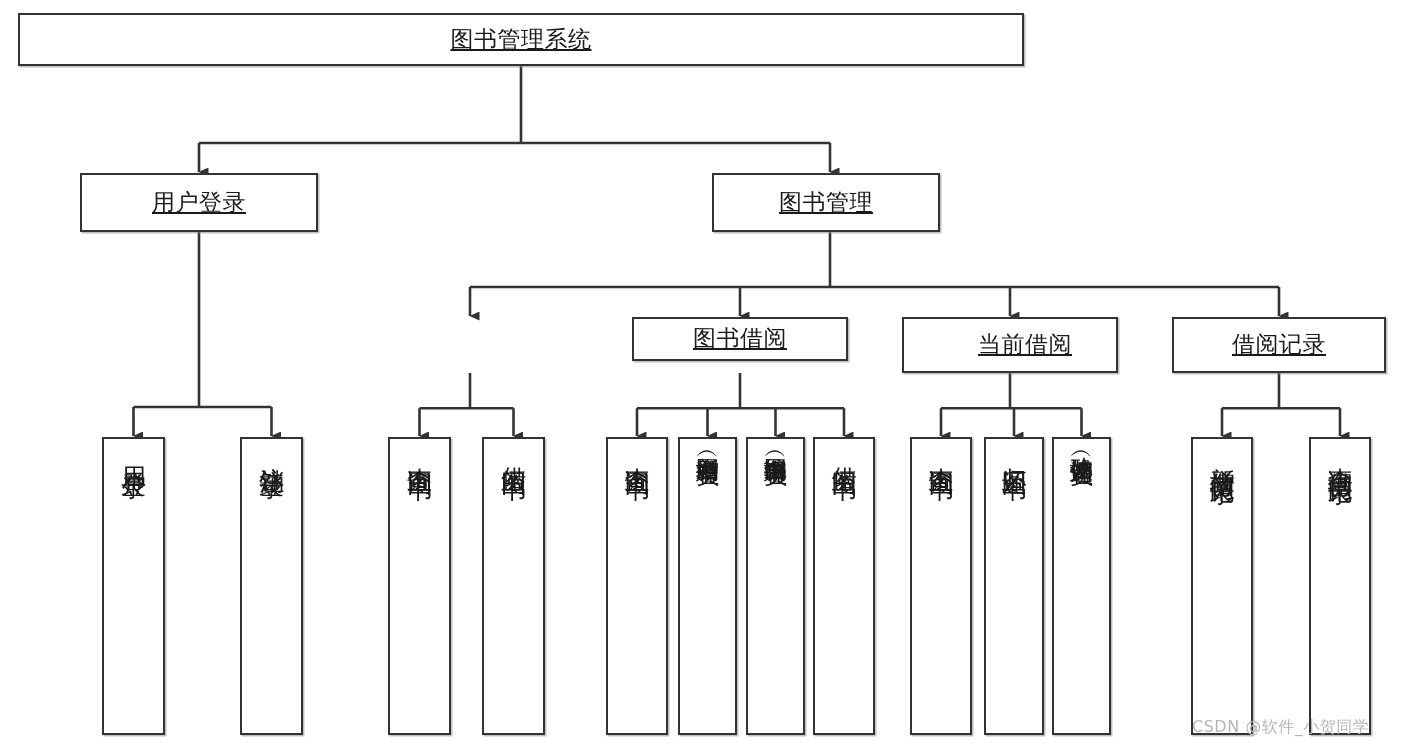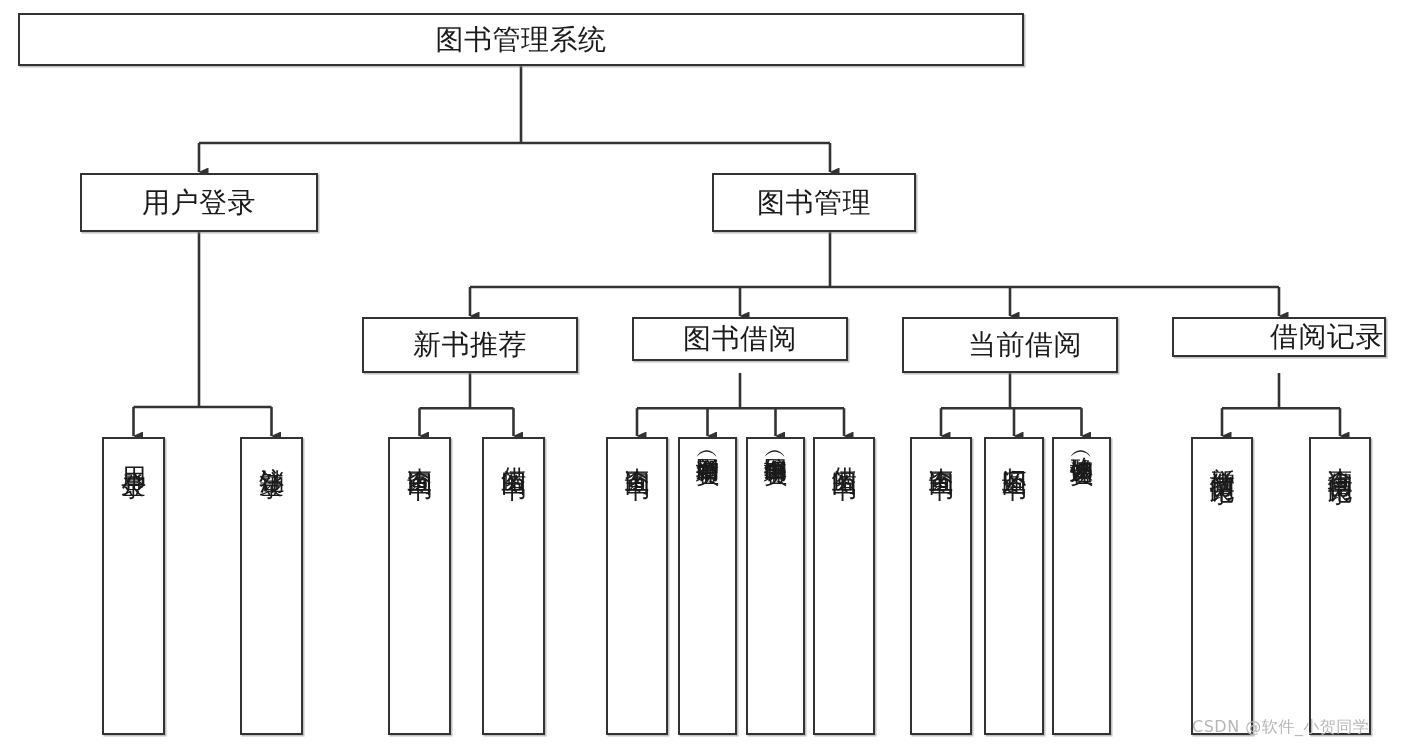--- a/index.html
+++ b/index.html
@@ -34,23 +34,24 @@
     align-items: center;
     justify-content: center;
     color: #1a1a1a;
   }
   .node-label {
     display: block;
     text-align: center;
     letter-spacing: 0.5px;
   }
   .node.horizontal .node-label {
-    font-size: 28px;
+    font-size: 23px;
     line-height: 1.2;
     white-space: nowrap;
+    text-decoration: underline;
   }
   .node.vertical {
     align-items: flex-start;
     justify-content: center;
   }
   .node.vertical .node-label {
     writing-mode: vertical-rl;
     text-orientation: upright;
     font-size: 25px;
     line-height: 1.25;
@@ -123,34 +124,31 @@
       </g>
   </svg>
 
   <div class="node horizontal" style="left: 18px; top: 13px; width: 1006px; height: 53px;">
     <span class="node-label">图书管理系统</span>
   </div>
 
   <div class="node horizontal" style="left: 80px; top: 173px; width: 238px; height: 59px;">
     <span class="node-label">用户登录</span>
   </div>
-  <div class="node horizontal" style="left: 712px; top: 173px; width: 204px; height: 59px;">
+  <div class="node horizontal" style="left: 712px; top: 173px; width: 228px; height: 59px;">
     <span class="node-label">图书管理</span>
   </div>
 
-  <div class="node horizontal" style="left: 362px; top: 317px; width: 216px; height: 56px;">
-    <span class="node-label">新书推荐</span>
-  </div>
   <div class="node horizontal" style="left: 632px; top: 317px; width: 216px; height: 44px;">
     <span class="node-label">图书借阅</span>
   </div>
   <div class="node horizontal" style="left: 902px; top: 317px; width: 216px; height: 56px; padding-left: 30px;">
     <span class="node-label">当前借阅</span>
   </div>
-  <div class="node horizontal" style="left: 1172px; top: 317px; width: 214px; height: 40px; justify-content: flex-end;">
+  <div class="node horizontal" style="left: 1172px; top: 317px; width: 214px; height: 56px;">
     <span class="node-label">借阅记录</span>
   </div>
 
   <div class="node vertical" style="left: 102px; top: 437px; width: 63px; height: 298px;">
     <span class="node-label">用户登录</span>
   </div>
   <div class="node vertical" style="left: 240px; top: 437px; width: 63px; height: 298px;">
     <span class="node-label">注销登录</span>
   </div>
   <div class="node vertical" style="left: 388px; top: 437px; width: 63px; height: 298px;">

